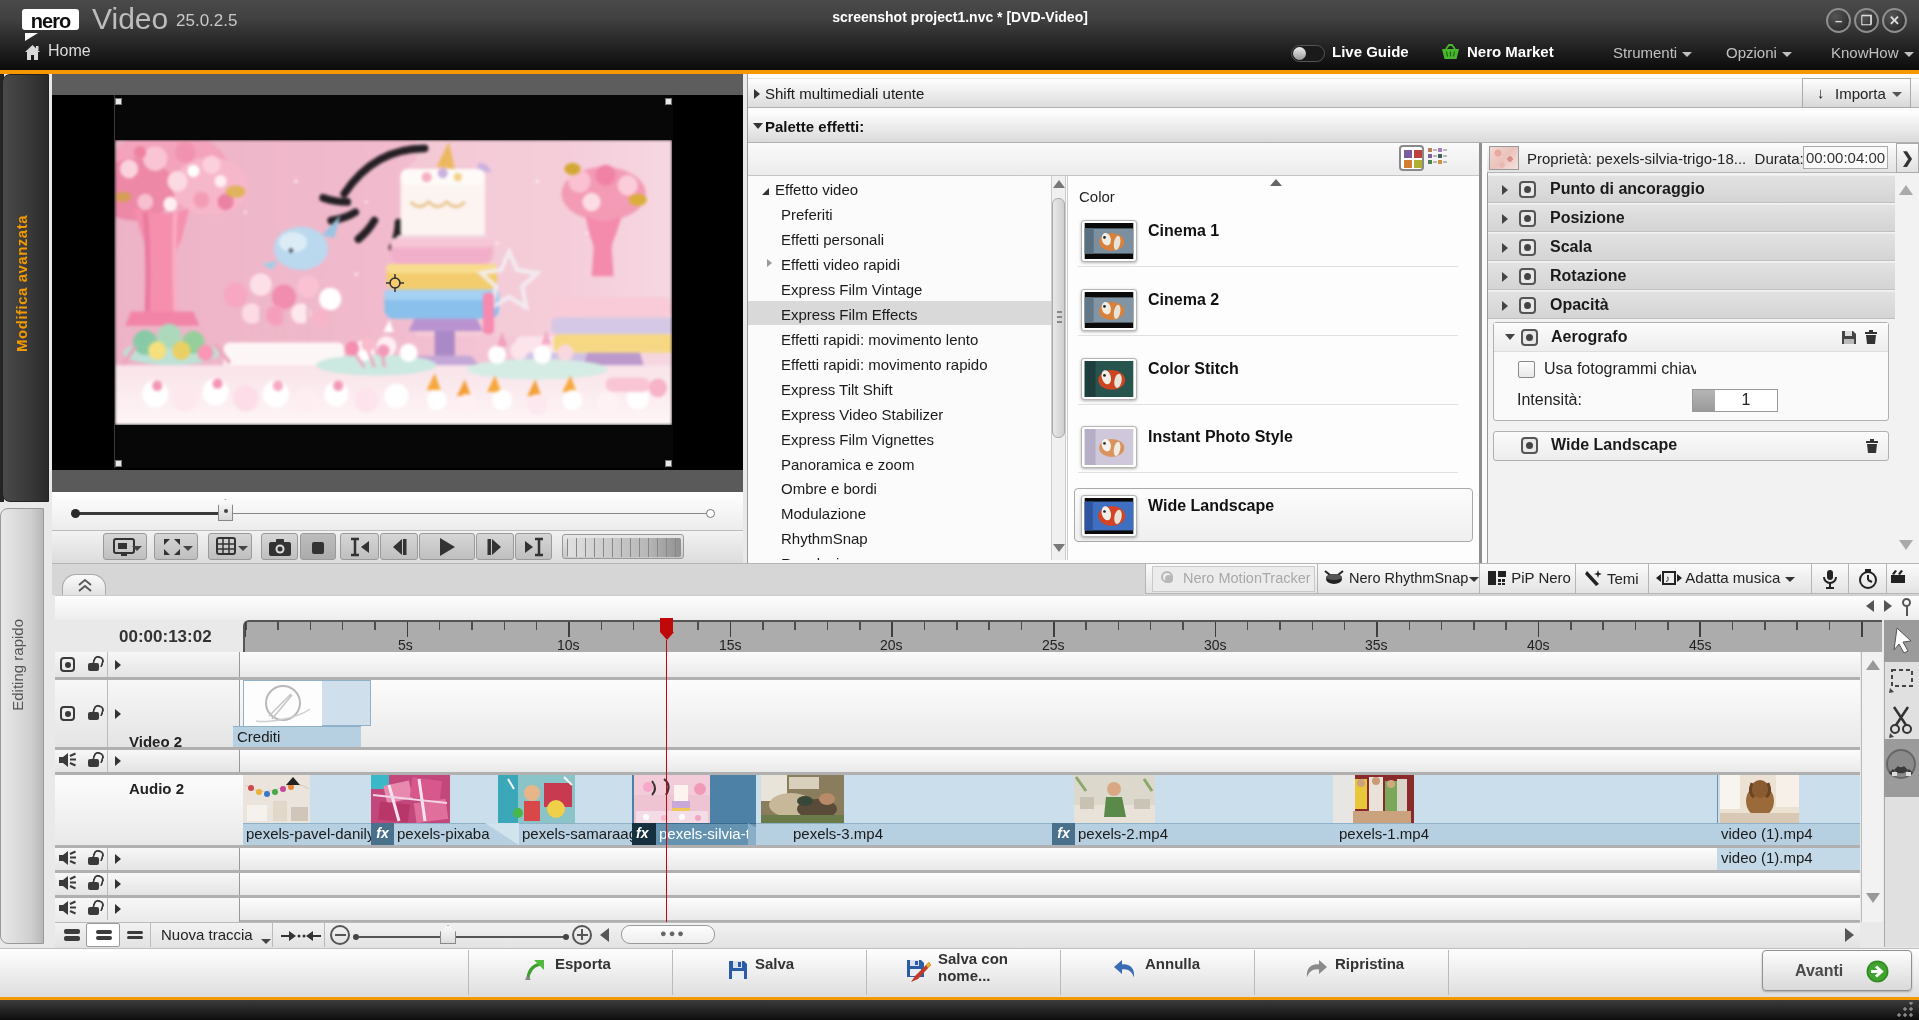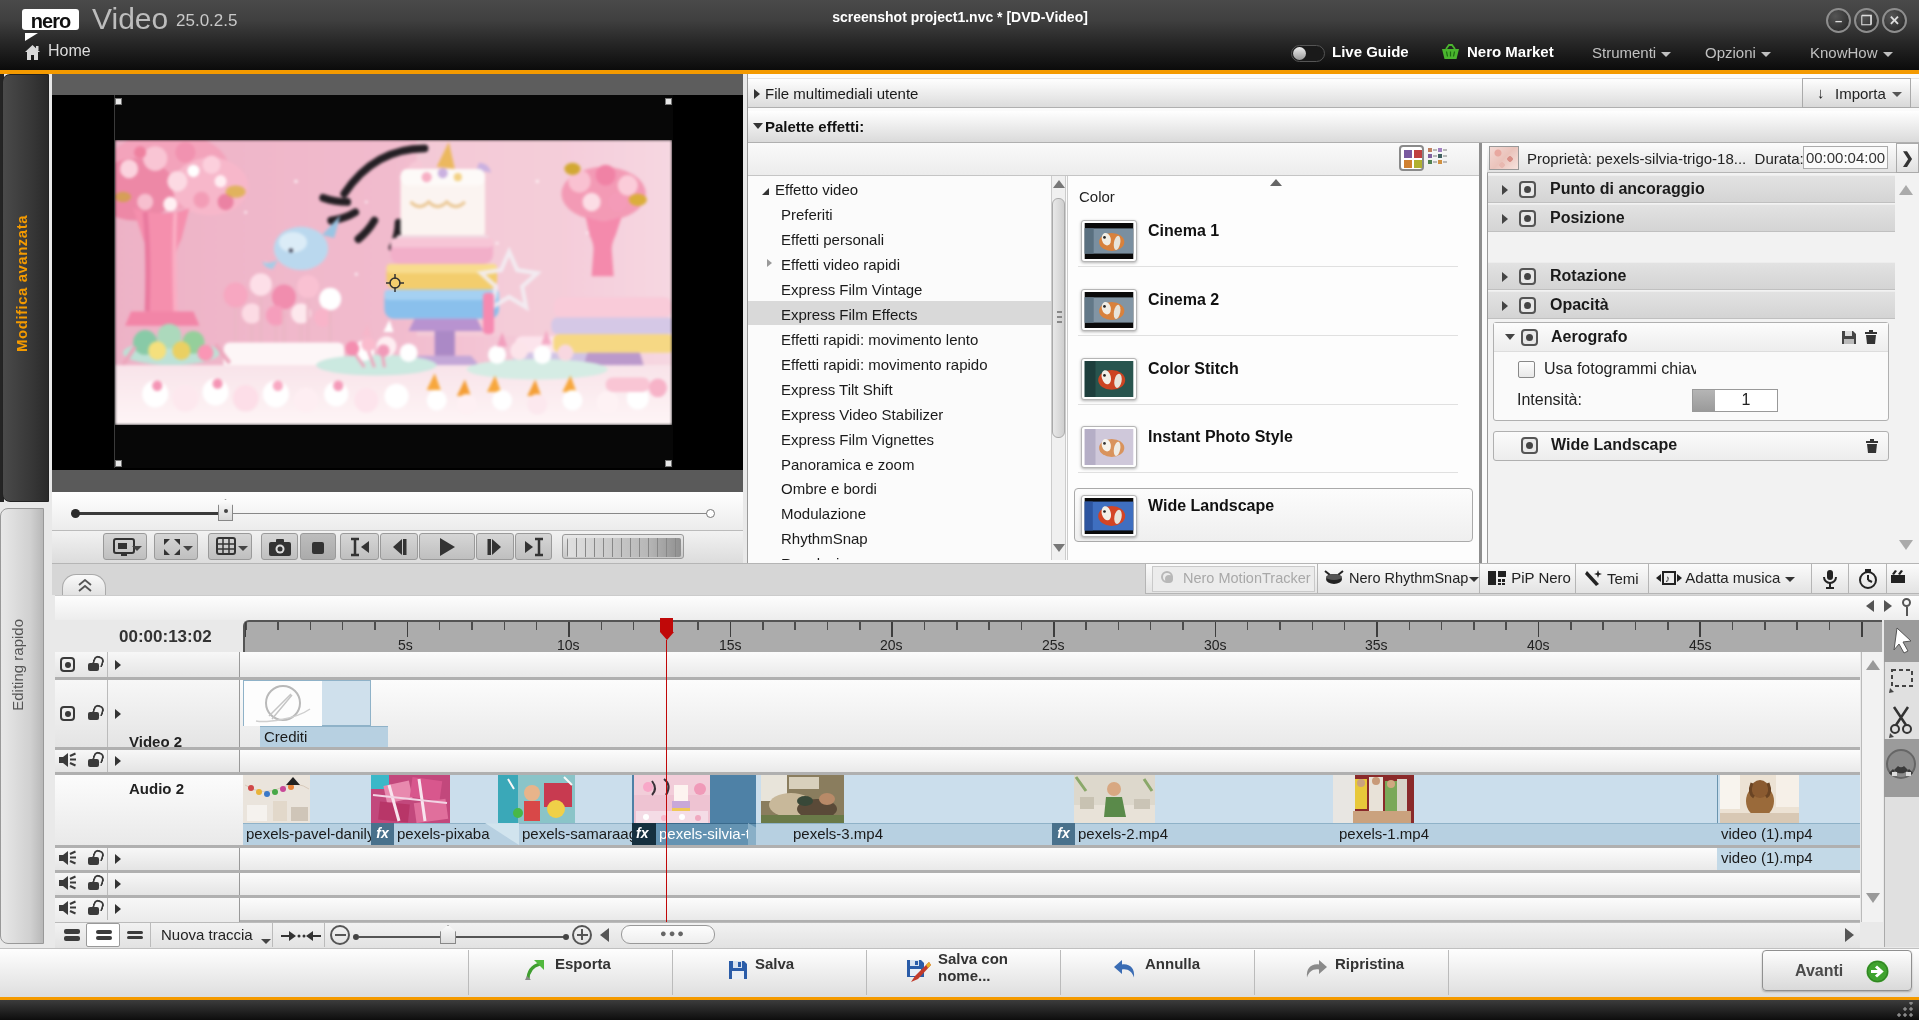--- a/index.html
+++ b/index.html
@@ -11,21 +11,21 @@
 #nerotail{left:25px;top:33px;width:0;height:0;border-left:13px solid #fff;border-bottom:8px solid transparent;}
 #vtext{left:92px;top:2px;font-size:30px;color:#bdbdbd;font-weight:400;}
 #vver{left:176px;top:11px;font-size:17px;color:#c9c9c9;}
 #vtitle{left:660px;top:9px;width:600px;text-align:center;font-size:14px;color:#fff;font-weight:bold;}
 .winbtn{top:8px;width:25px;height:25px;border-radius:50%;border:2px solid #8e8e8e;background:radial-gradient(circle at 35% 30%,#555,#222);color:#ddd;text-align:center;line-height:21px;font-size:13px;font-weight:bold;}
 #homeicon{left:24px;top:44px;font-size:15px;color:#ddd;}
 #hometext{left:48px;top:42px;font-size:16px;color:#ddd;}
 #toggle{left:1291px;top:45px;width:34px;height:17px;border-radius:9px;background:#1a1a1a;border:1px solid #555;}
 #toggleknob{left:1293px;top:47px;width:13px;height:13px;border-radius:50%;background:linear-gradient(#eee,#999);}
 .tmenu{top:43px;font-size:15px;color:#fff;font-weight:bold;}
-.tmenu2{top:44px;font-size:15px;color:#c0c0c0;}
+.tmenu2{top:44px;font-size:15px;color:#c0c0c0;margin-left:21px;}
 .dcaret{display:inline-block;width:0;height:0;border-left:5px solid transparent;border-right:5px solid transparent;border-top:5px solid #c0c0c0;vertical-align:middle;margin-left:5px;}
 #orangeline{left:0;top:70px;width:1919px;height:4px;background:#f49a00;}
 
 #tabdark{left:2px;top:74px;width:47px;height:428px;background:linear-gradient(90deg,#4a4a4a,#383838 60%,#2a2a2a);border-radius:8px 0 0 8px;border:1px solid #222;}
 #tabdark span{position:absolute;left:10px;top:140px;writing-mode:vertical-rl;transform:rotate(180deg);color:#f49a00;font-weight:bold;font-size:15px;letter-spacing:.5px;}
 #tablight{left:0px;top:508px;width:44px;height:436px;background:linear-gradient(90deg,#e8e8e8,#d0d0d0 70%,#b8b8b8);border-radius:8px 0 0 8px;border:1px solid #999;}
 #tablight span{position:absolute;left:8px;top:110px;writing-mode:vertical-rl;transform:rotate(180deg);color:#555;font-size:15px;}
 
 #prevwrap{left:52px;top:95px;width:691px;height:375px;background:#000;}
 #prevtop{left:52px;top:74px;width:691px;height:21px;background:#5d5d5d;}
@@ -475,21 +475,21 @@
         <circle cx="11.5" cy="11.5" r="10" fill="none" stroke="#2d7a20" stroke-width="1"></circle>
         <path d="M5 11.5h9M10 6.5l5.5 5-5.5 5" stroke="#fff" stroke-width="3" fill="none"></path>
       </svg>
     </div>
 <div class="abs" id="blackbtm"></div>
 <div class="abs" style="left:1896px;top:1002px;width:18px;height:16px;background:radial-gradient(circle 1.5px at 3px 13px,#888 1.4px,transparent 2px),radial-gradient(circle 1.5px at 9px 13px,#888 1.4px,transparent 2px),radial-gradient(circle 1.5px at 15px 13px,#888 1.4px,transparent 2px),radial-gradient(circle 1.5px at 9px 7px,#888 1.4px,transparent 2px),radial-gradient(circle 1.5px at 15px 7px,#888 1.4px,transparent 2px),radial-gradient(circle 1.5px at 15px 1px,#888 1.4px,transparent 2px);"></div>
 
 <div class="abs" id="midpanel"></div>
 <div class="abs" id="fmubar">
       <div class="tri-r" style="position:absolute;left:6px;top:10px;"></div>
-      <span>File multimediali utente</span>
+      <span>Shift multimediali utente</span>
     </div>
 <div class="abs" id="importbtn">
       <span style="position:absolute;left:14px;top:5px;font-weight:bold;">↓</span>
       <span style="position:absolute;left:32px;top:6px;">Importa</span>
       <span class="dcaret" style="position:absolute;right:8px;top:13px;border-top-color:#555;"></span>
     </div>
 <div class="abs" id="palbar">
       <div class="tri-d" style="position:absolute;left:5px;top:12px;"></div>
       <b>Palette effetti:</b>
     </div>
@@ -619,20 +619,25 @@
 <div class="abs" id="propchev">❯</div>
 <div class="prow" style="top:175px;">
       <div class="tri-r"></div>
       <div class="psq"></div>
       <div class="plabel">Punto di ancoraggio</div>
     </div>
 <div class="prow" style="top:204px;">
       <div class="tri-r"></div>
       <div class="psq"></div>
       <div class="plabel">Posizione</div>
+    </div>
+<div class="prow" style="top:233px;">
+      <div class="tri-r"></div>
+      <div class="psq"></div>
+      <div class="plabel">Scala</div>
     </div>
 <div class="prow" style="top:262px;">
       <div class="tri-r"></div>
       <div class="psq"></div>
       <div class="plabel">Rotazione</div>
     </div>
 <div class="prow" style="top:291px;">
       <div class="tri-r"></div>
       <div class="psq"></div>
       <div class="plabel">Opacità</div>
@@ -820,21 +825,21 @@
       <div class="tname" style="top:1px;">Narration</div>
     </div>
 
 <div class="clip" style="left:243px;top:680px;width:128px;height:46px;background:#cfe0ec;border:1px solid #8fb2c8;">
 <div style="position:absolute;left:0;top:0;width:78px;height:45px;background:#fdfdfd;"><svg width="78" height="45">
           <circle cx="39" cy="22" r="17" stroke="#b9b9b9" fill="none" stroke-width="2"></circle>
           <path d="M25 35l22-22M28 38l20-24" stroke="#c5c5c5" stroke-width="1.5" fill="none"></path>
           <path d="M12 40c10 2 40-2 54-12" stroke="#cfcfcf" stroke-width="1.5" fill="none"></path>
         </svg></div>
     </div>
-<div class="cliplabel" style="left:260px;top:726px;width:128px;height:21px;padding:1px 0 0 4px;">Crediti</div>
+<div class="cliplabel" style="left:233px;top:726px;width:128px;height:21px;padding:1px 0 0 4px;">Crediti</div>
 
 <div class="clip" style="left:243px;top:775px;width:128px;height:48px;">
       <div style="position:absolute;left:0;top:0;width:67px;height:48px;background:linear-gradient(#efe9e2,#ddd3c8);"><svg width="67" height="48">
           <rect width="67" height="48" fill="#eae4dc"></rect>
           <path d="M2 10 Q20 22 40 12 Q55 6 66 14" stroke="#d8cabb" fill="none"></path>
           <circle cx="8" cy="13" r="3" fill="#d04848"></circle>
           <circle cx="16" cy="17" r="3" fill="#e8b33a"></circle>
           <circle cx="24" cy="19" r="3" fill="#3a78c8"></circle>
           <circle cx="32" cy="17" r="3" fill="#48a848"></circle>
           <circle cx="40" cy="14" r="3" fill="#c84898"></circle>

